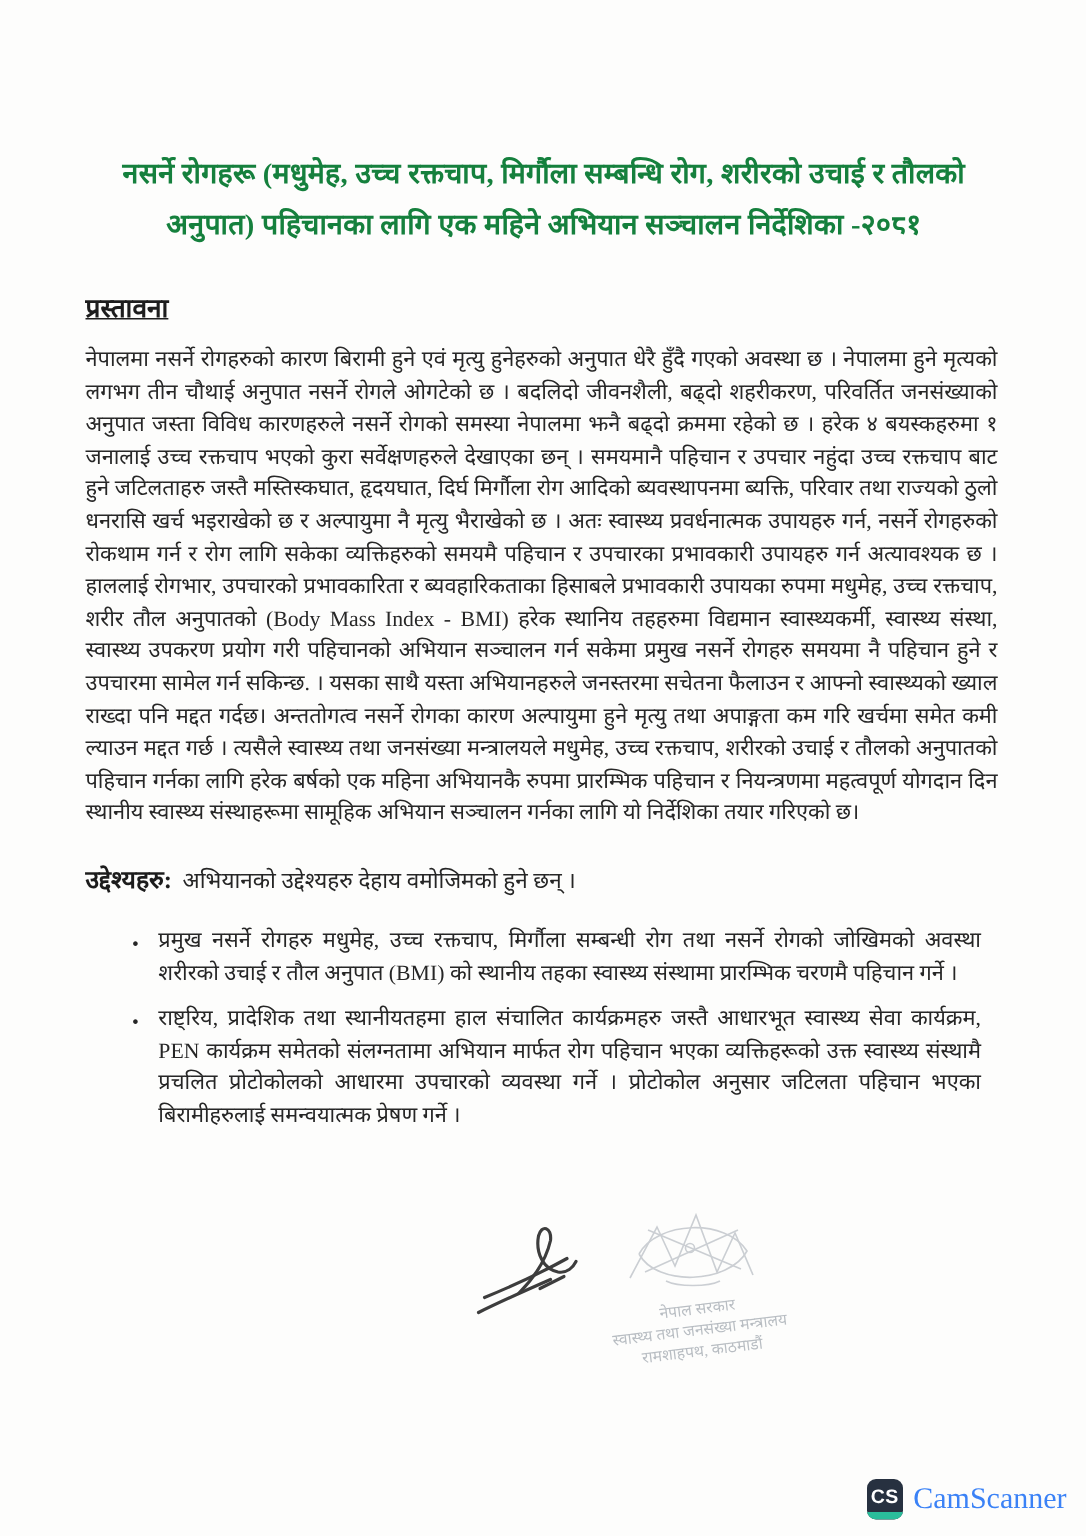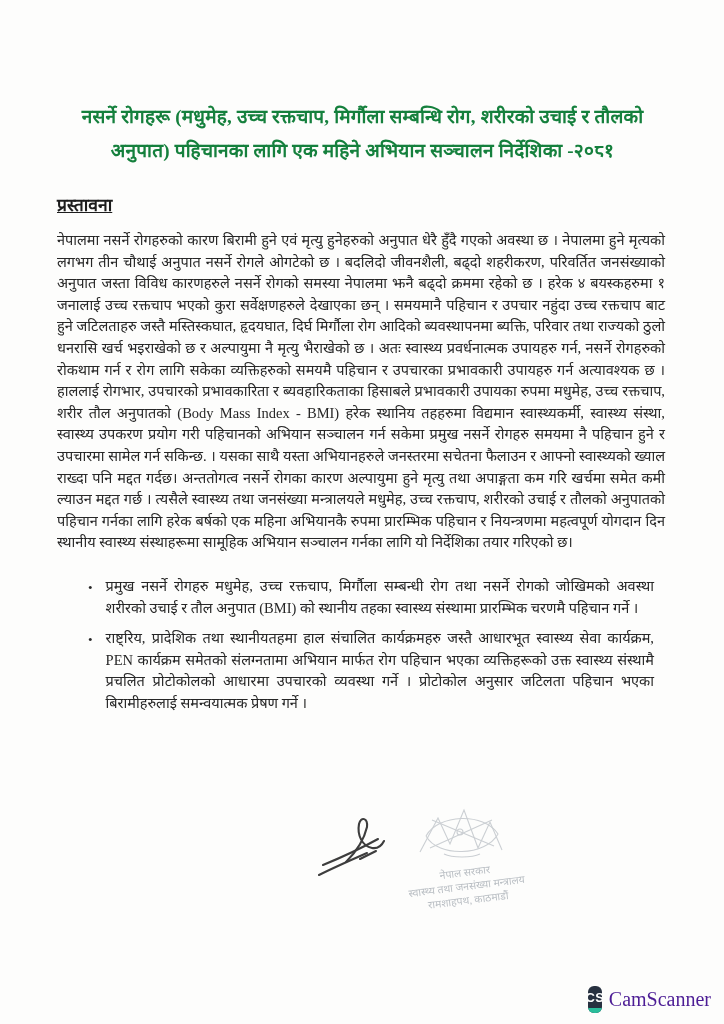--- a/index.html
+++ b/index.html
@@ -94,21 +94,21 @@
   }
   .footer-brand{
     position:absolute;
     right:13px;
     bottom:11px;
     display:flex;
     align-items:center;
     gap:7px;
   }
   .cs-icon{
-    width:14px;height:27px;
+    width:24px;height:27px;
     border-radius:6px;
     background:var(--cs-bg);
     position:relative;
     overflow:hidden;
     display:flex;
     align-items:center;
     justify-content:center;
   }
   .cs-icon .strip{
     position:absolute;
@@ -120,34 +120,37 @@
     font-family:"Liberation Sans","DejaVu Sans",sans-serif;
     font-weight:700;
     font-size:13px;
     color:#fff;
     margin-bottom:4px;
     letter-spacing:.3px;
   }
   .cs-name{
     font-family:"Liberation Serif","DejaVu Serif",serif;
     font-size:20px;
-    color:#4c1d95;
+    color:#3b82f6;
   }
 </style>
 </head>
 <body>
 
 <div class="page">
 
   <h1 class="doc-title">नसर्ने रोगहरू (मधुमेह, उच्च रक्तचाप, मिर्गौला सम्बन्धि रोग,  शरीरको उचाई र तौलको अनुपात) पहिचानका लागि एक महिने अभियान सञ्चालन निर्देशिका -२०८१</h1>
 
   <h2 class="section-heading">प्रस्तावना</h2>
 
   <p class="body-par">नेपालमा नसर्ने रोगहरुको कारण बिरामी हुने एवं मृत्यु हुनेहरुको अनुपात धेरै हुँदै गएको अवस्था छ । नेपालमा हुने मृत्यको लगभग तीन चौथाई अनुपात नसर्ने रोगले ओगटेको छ । बदलिदो जीवनशैली, बढ्दो शहरीकरण, परिवर्तित जनसंख्याको अनुपात जस्ता विविध कारणहरुले नसर्ने रोगको समस्या नेपालमा झनै बढ्दो क्रममा रहेको छ । हरेक ४ बयस्कहरुमा १ जनालाई उच्च रक्तचाप भएको कुरा सर्वेक्षणहरुले देखाएका छन् । समयमानै पहिचान र उपचार नहुंदा उच्च रक्तचाप बाट हुने जटिलताहरु जस्तै मस्तिस्कघात, हृदयघात, दिर्घ मिर्गौला रोग आदिको ब्यवस्थापनमा ब्यक्ति, परिवार तथा राज्यको ठुलो धनरासि खर्च भइराखेको छ र अल्पायुमा नै मृत्यु भैराखेको छ । अतः स्वास्थ्य प्रवर्धनात्मक उपायहरु गर्न, नसर्ने रोगहरुको रोकथाम गर्न र रोग लागि सकेका व्यक्तिहरुको समयमै पहिचान र उपचारका प्रभावकारी उपायहरु गर्न अत्यावश्यक छ । हाललाई रोगभार, उपचारको प्रभावकारिता र ब्यवहारिकताका हिसाबले प्रभावकारी उपायका रुपमा मधुमेह, उच्च रक्तचाप, शरीर तौल अनुपातको (Body Mass Index - BMI) हरेक स्थानिय तहहरुमा विद्यमान स्वास्थ्यकर्मी, स्वास्थ्य संस्था, स्वास्थ्य उपकरण प्रयोग गरी पहिचानको अभियान सञ्चालन गर्न सकेमा प्रमुख नसर्ने रोगहरु समयमा नै पहिचान हुने र उपचारमा सामेल गर्न सकिन्छ. । यसका साथै यस्ता अभियानहरुले जनस्तरमा सचेतना फैलाउन र आफ्नो स्वास्थ्यको ख्याल राख्दा पनि मद्दत गर्दछ। अन्ततोगत्व नसर्ने रोगका कारण अल्पायुमा हुने मृत्यु तथा अपाङ्गता कम गरि खर्चमा समेत कमी ल्याउन मद्दत गर्छ । त्यसैले स्वास्थ्य तथा जनसंख्या मन्त्रालयले मधुमेह, उच्च रक्तचाप, शरीरको उचाई र तौलको अनुपातको पहिचान गर्नका लागि हरेक बर्षको एक महिना अभियानकै रुपमा प्रारम्भिक पहिचान र नियन्त्रणमा महत्वपूर्ण योगदान दिन स्थानीय स्वास्थ्य संस्थाहरूमा सामूहिक अभियान सञ्चालन गर्नका लागि यो निर्देशिका तयार गरिएको छ।</p>
 
+  <p class="objectives-line">
+    <span class="objectives-label">उद्देश्यहरु:</span><span class="obj-text">अभियानको उद्देश्यहरु देहाय वमोजिमको हुने छन् ।</span>
+  </p>
 
   <ul class="bullets">
     <li>
       <span class="bullet-marker">•</span>
       <span class="bullet-text">प्रमुख नसर्ने रोगहरु मधुमेह, उच्च रक्तचाप, मिर्गौला सम्बन्धी रोग तथा नसर्ने रोगको जोखिमको अवस्था शरीरको उचाई र तौल अनुपात (BMI) को स्थानीय तहका स्वास्थ्य संस्थामा प्रारम्भिक चरणमै पहिचान गर्ने ।</span>
     </li>
     <li>
       <span class="bullet-marker">•</span>
       <span class="bullet-text">राष्ट्रिय, प्रादेशिक तथा स्थानीयतहमा हाल संचालित कार्यक्रमहरु जस्तै आधारभूत स्वास्थ्य सेवा कार्यक्रम, PEN कार्यक्रम समेतको संलग्नतामा  अभियान मार्फत रोग पहिचान भएका व्यक्तिहरूको उक्त स्वास्थ्य संस्थामै प्रचलित प्रोटोकोलको आधारमा उपचारको व्यवस्था गर्ने । प्रोटोकोल अनुसार जटिलता पहिचान भएका बिरामीहरुलाई समन्वयात्मक प्रेषण गर्ने ।</span>
     </li>

